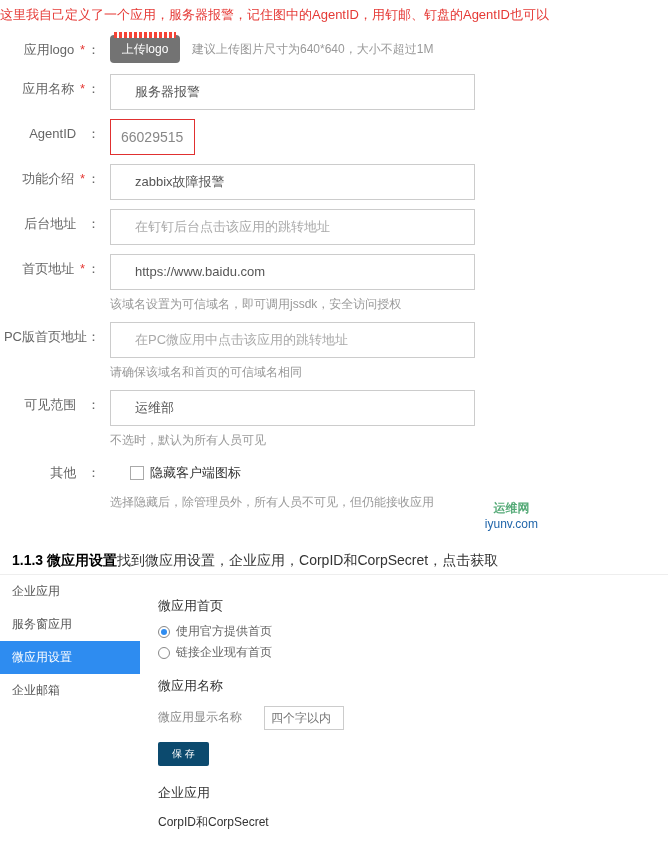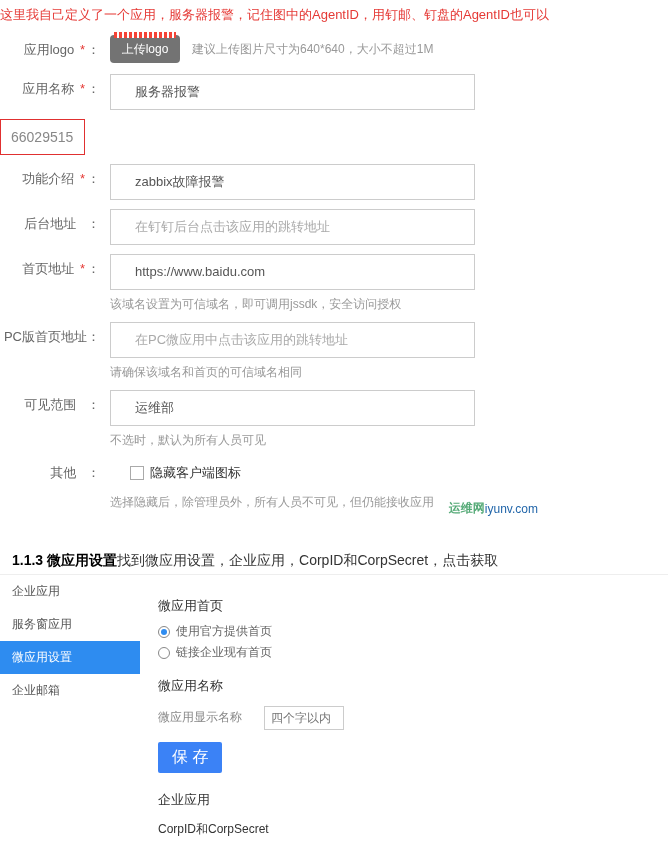--- a/index.html
+++ b/index.html
@@ -13,37 +13,37 @@
     .upload-area { display: flex; align-items: center; }
     .upload-btn { background: #737373; color: #fff; border-radius: 4px; font-size: 12px; width: 70px; height: 28px; display: flex; align-items: center; justify-content: center; position: relative; cursor: pointer; }
     .upload-btn::before { content:""; position:absolute; top:-3px; left:4px; right:4px; height:6px; background: repeating-linear-gradient(90deg,#f44336 0 3px,#fff 3px 5px); }
     .hint { color: #999; font-size: 12px; margin-left: 12px; }
     .hint-below { color: #999; font-size: 12px; margin-top: 6px; }
     .input { width: 365px; height: 36px; border: 1px solid #ccc; background: #fff; padding: 0 24px; font-size: 13px; color: #555; line-height: 36px; }
     .input::placeholder { color: #aaa; }
     .agentid-box { width: 85px; height: 36px; border: 1px solid #e03030; display:flex; align-items:center; padding: 0 10px; color:#888; font-size: 14px; }
     .checkbox-line { display: flex; align-items: center; height: 30px; padding-left: 20px; }
     .checkbox { width: 14px; height: 14px; border: 1px solid #aaa; margin-right: 6px; }
-    .watermark1 { position: absolute; right: 130px; top: 500px; display:flex; align-items:center; flex-direction:row; color:#2e6da4; font-size:12px;margin-left:24px;}
+    .watermark1 { position: absolute; right: 130px; top: 500px; display:flex; align-items:center; flex-direction:column; color:#2e6da4; font-size:12px;margin-left:24px;}
     .watermark1 .w1a { color:#5a7; font-weight:bold; }
     .watermark1 .w1b { color:#26a; }
     .section-title { font-size: 14px; color: #333; margin-top: 18px; padding: 4px 12px; }
     .section-title b { color: #000; }
     .panel { display:flex; border-top: 1px solid #eee; position: relative; }
     .sidebar { width: 140px; background:#fff; }
     .side-item { padding: 8px 12px; font-size: 12px; color:#555; cursor:pointer; }
     .side-item.active { background:#2e8cf0; color:#fff; }
     .mainarea { flex:1; padding: 18px 18px 30px 18px; position:relative; }
     .block-title { font-size: 13px; color:#333; margin: 4px 0 8px 0; }
     .radio-line { display:flex; align-items:center; font-size:12px; color:#666; margin: 4px 0; }
     .radio { width:12px;height:12px;border:1px solid #888;border-radius:50%;margin-right:6px;display:inline-flex;align-items:center;justify-content:center; }
     .radio.checked::after { content:"";width:6px;height:6px;border-radius:50%;background:#2e8cf0; display:block; }
     .sublabel { font-size:12px; color:#888; margin: 6px 0 4px 0; }
     .smallinput { width:80px; height:24px; border:1px solid #ccc; font-size:12px; padding:0 6px; color:#aaa; }
-    .save-btn { background:#3b82f6; color:#fff; border:none; font-size:16px; padding:5px 14px; margin-top:12px; border-radius:2px; cursor:pointer; }
+    .save-btn { background:#0c4a6e; color:#fff; border:none; font-size:10px; padding:5px 14px; margin-top:12px; border-radius:2px; cursor:pointer; }
     .rel { position: relative; }
   </style>
 </head>
 <body class="rel">
 
 <div class="intro">这里我自己定义了一个应用，服务器报警，记住图中的AgentID，用钉邮、钉盘的AgentID也可以</div>
 
 <div class="form">
 
   <div class="row">
@@ -55,20 +55,21 @@
   </div>
 
   <div class="row">
     <div class="label-col"><span>应用名称</span> <span class="req">*</span>：</div>
     <div class="field-col">
       <input class="input" value="服务器报警" style="">
     </div>
   </div>
 
   <div class="row">
+    <div class="label-col"><span>AgentID</span> &nbsp;&nbsp;：</div>
     <div class="field-col">
       <div class="agentid-box">66029515</div>
     </div>
   </div>
 
   <div class="row">
     <div class="label-col"><span>功能介绍</span> <span class="req">*</span>：</div>
     <div class="field-col">
       <input class="input" value="zabbix故障报警" style="">
     </div>

